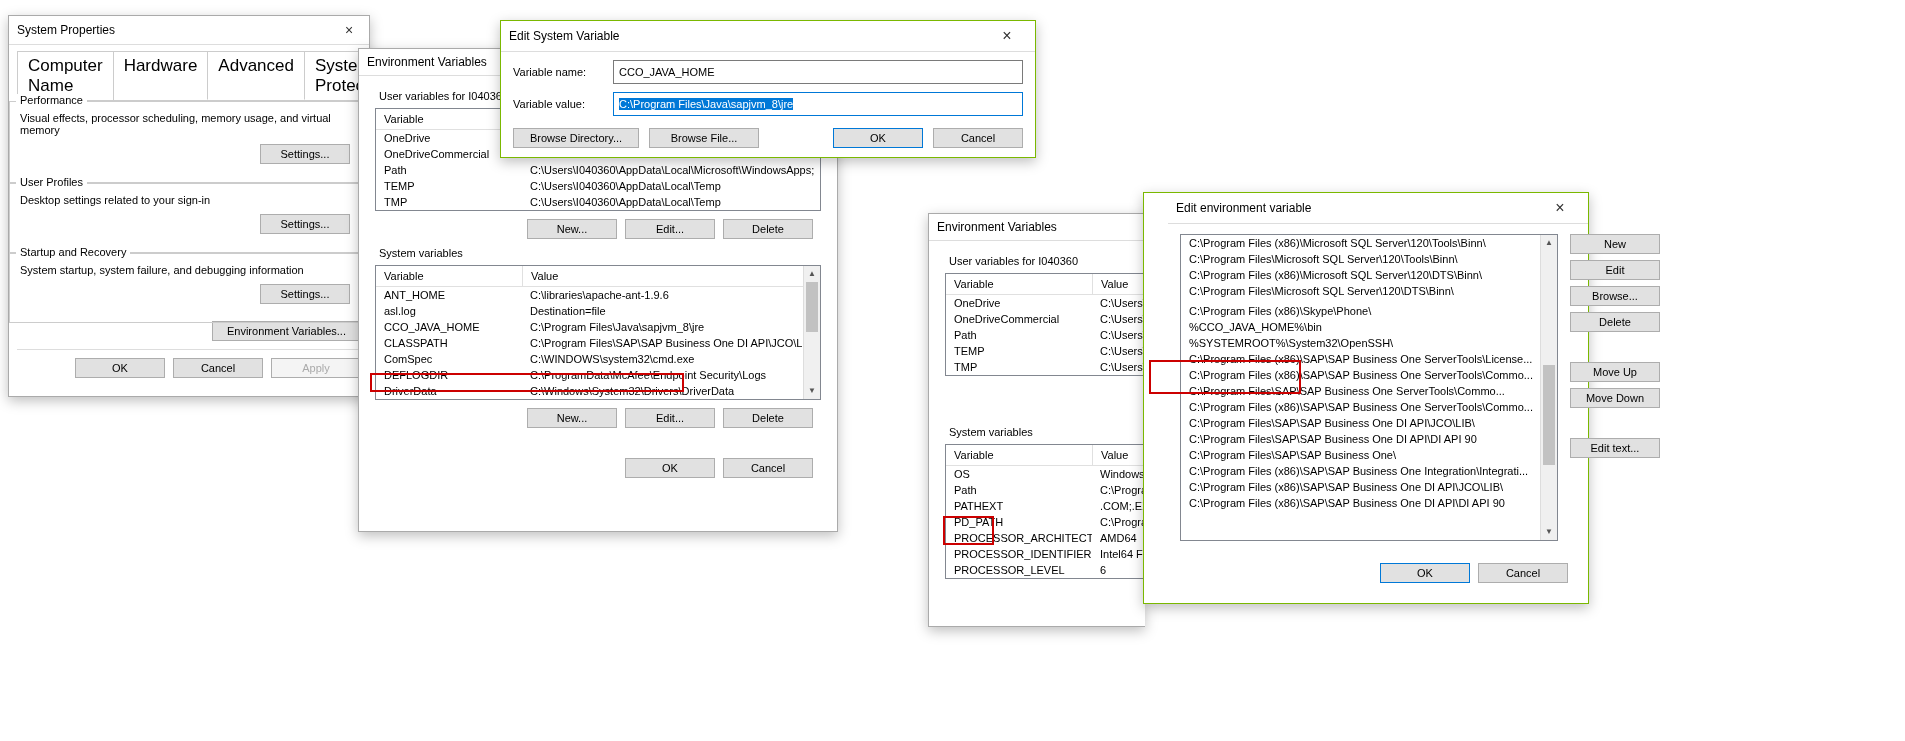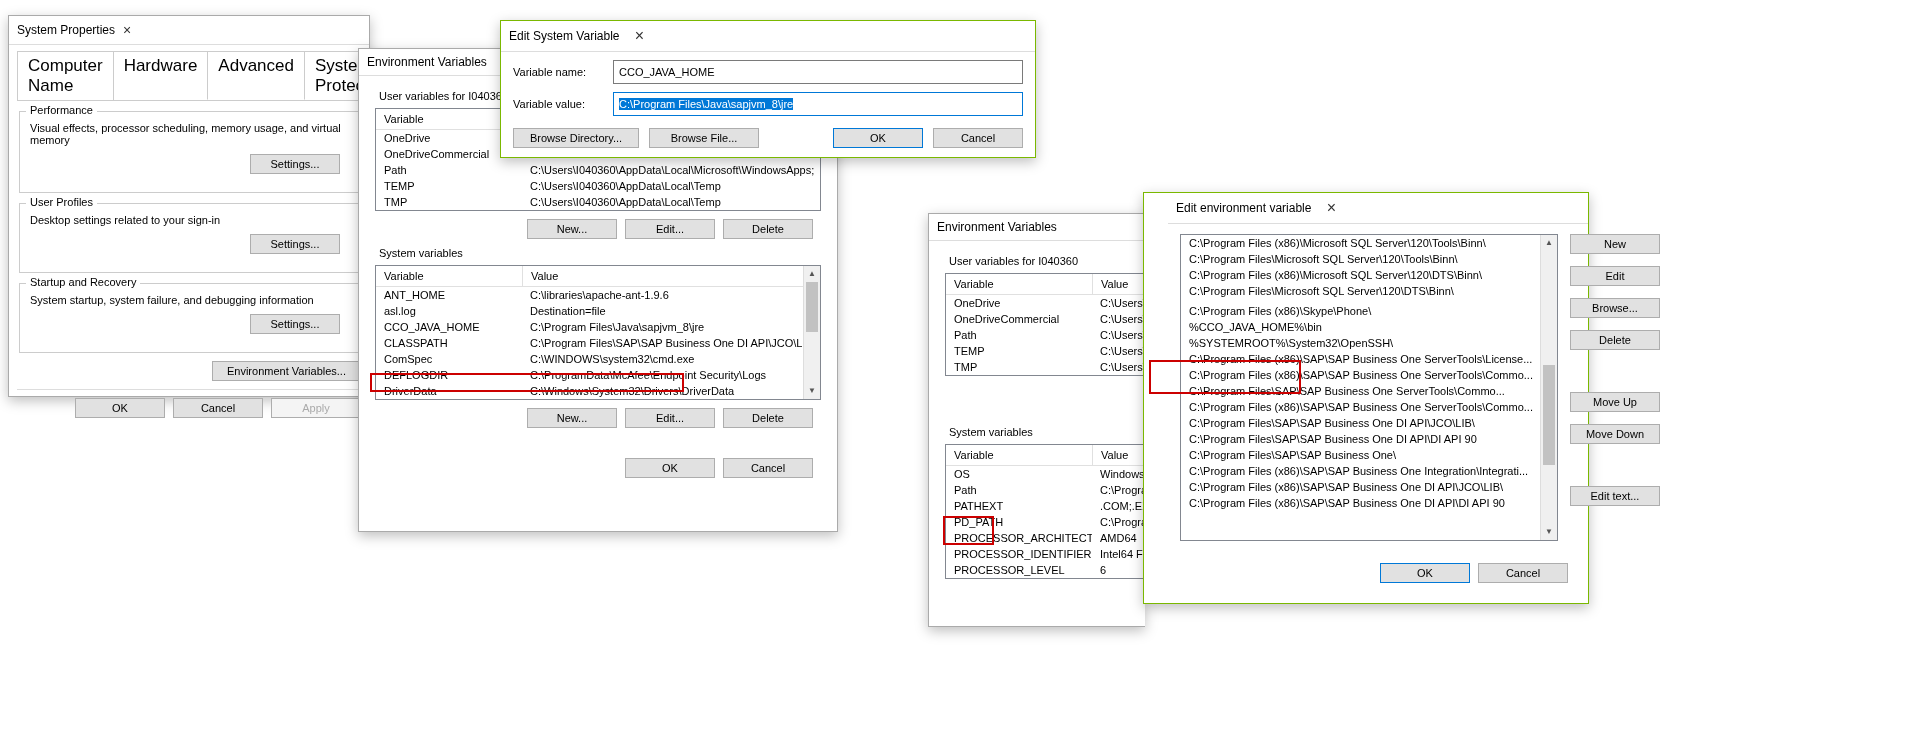--- a/index.html
+++ b/index.html
@@ -14,21 +14,21 @@
 }
 .window {
   position: absolute;
   background: #fff;
   border: 1px solid #aaa;
   box-shadow: 0 4px 12px rgba(0,0,0,0.25);
 }
 .titlebar {
   display: flex;
   align-items: center;
-  justify-content: flex-start;
+  justify-content: space-between;
   padding: 6px 8px;
   font-size: 12px;
   border-bottom: 1px solid #ddd;
 }
 .close-x {
   width: 24px;
   text-align: center;
   font-size: 14px;
   color: #333;
   cursor: default;
@@ -47,21 +47,20 @@
   background: #fff;
   margin-right: -1px;
   cursor: default;
   position: relative;
 }
 .tab.active {
   border-bottom: 1px solid #fff;
   z-index: 1;
 }
 .section {
-  margin: 10px;
   border: 1px solid #ccc;
   padding: 10px 10px 10px 10px;
   position: relative;
 }
 .section-title {
   position: absolute;
   top: -8px;
   left: 6px;
   background: #fff;
   padding: 0 4px;
@@ -431,21 +430,21 @@
           <div class="listbox-item">C:\Program Files (x86)\SAP\SAP Business One Integration\Integrati...</div>
           <div class="listbox-item">C:\Program Files (x86)\SAP\SAP Business One DI API\JCO\LIB\</div>
           <div class="listbox-item">C:\Program Files (x86)\SAP\SAP Business One DI API\DI API 90</div>
         </div>
       <div class="scrollbar-v" style="top:1px; bottom:1px; right:1px;">
         <div class="scrollbar-arrow" style="top:0;">▲</div>
         <div class="thumb" style="top:130px; height:100px;"></div>
         <div class="scrollbar-arrow" style="bottom:0;">▼</div>
       </div>
     </div>
-    <div style="display:flex; flex-direction:column; gap:12px; width:72px;">
+    <div style="display:flex; flex-direction:column; gap:6px; width:72px;">
       <div class="btn">New</div>
       <div class="btn">Edit</div>
       <div class="btn">Browse...</div>
       <div class="btn">Delete</div>
       <div style="height:18px;"></div>
       <div class="btn">Move Up</div>
       <div class="btn">Move Down</div>
       <div style="height:18px;"></div>
       <div class="btn">Edit text...</div>
     </div>

